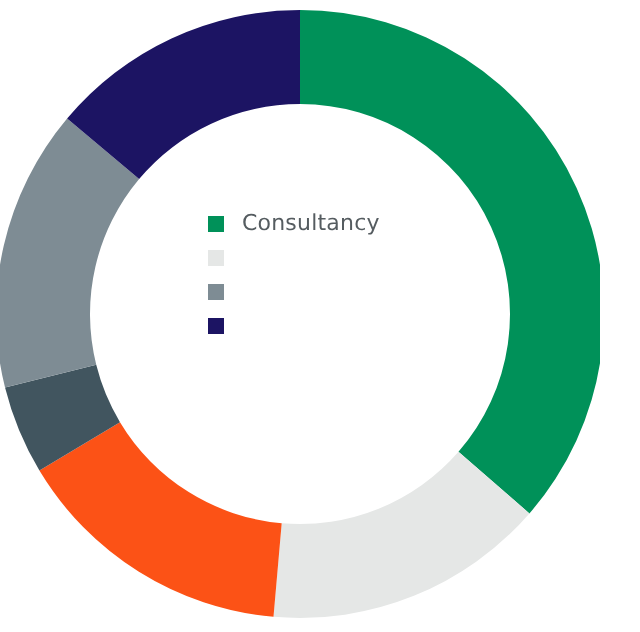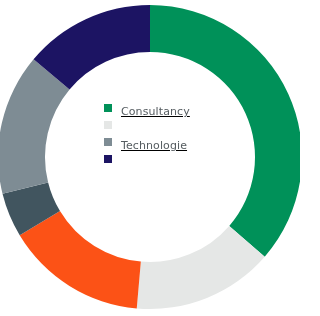--- a/index.html
+++ b/index.html
@@ -35,24 +35,23 @@
     left: 104px;
     top: 104px;
     width: 112px;
     display: flex;
     flex-direction: column;
     gap: 2px;
   }
   .legend-item {
     display: flex;
     flex-direction: row;
-    align-items: flex-start;
+    align-items: center;
     height: 15px;
     line-height: 15px;
-    text-decoration: underline;
   }
   .legend-swatch {
     width: 8px;
     height: 8px;
     flex: 0 0 8px;
     margin-right: 9px;
     display: block;
   }
   .legend-label {
     font-size: 11px;
@@ -80,20 +79,19 @@
   <div id="legend">
       <div class="legend-item">
         <span class="legend-swatch" style="background: rgb(0, 145, 89);"></span>
         <span class="legend-label">Consultancy</span>
       </div>
       <div class="legend-item">
         <span class="legend-swatch" style="background: rgb(229, 231, 230);"></span>
       </div>
       <div class="legend-item">
         <span class="legend-swatch" style="background: rgb(126, 140, 148);"></span>
-        <span class="legend-label">Technologie</span>
       </div>
       <div class="legend-item">
         <span class="legend-swatch" style="background: rgb(28, 20, 99);"></span>
       </div>
     </div>
 
 </div>
 
 </body></html>

